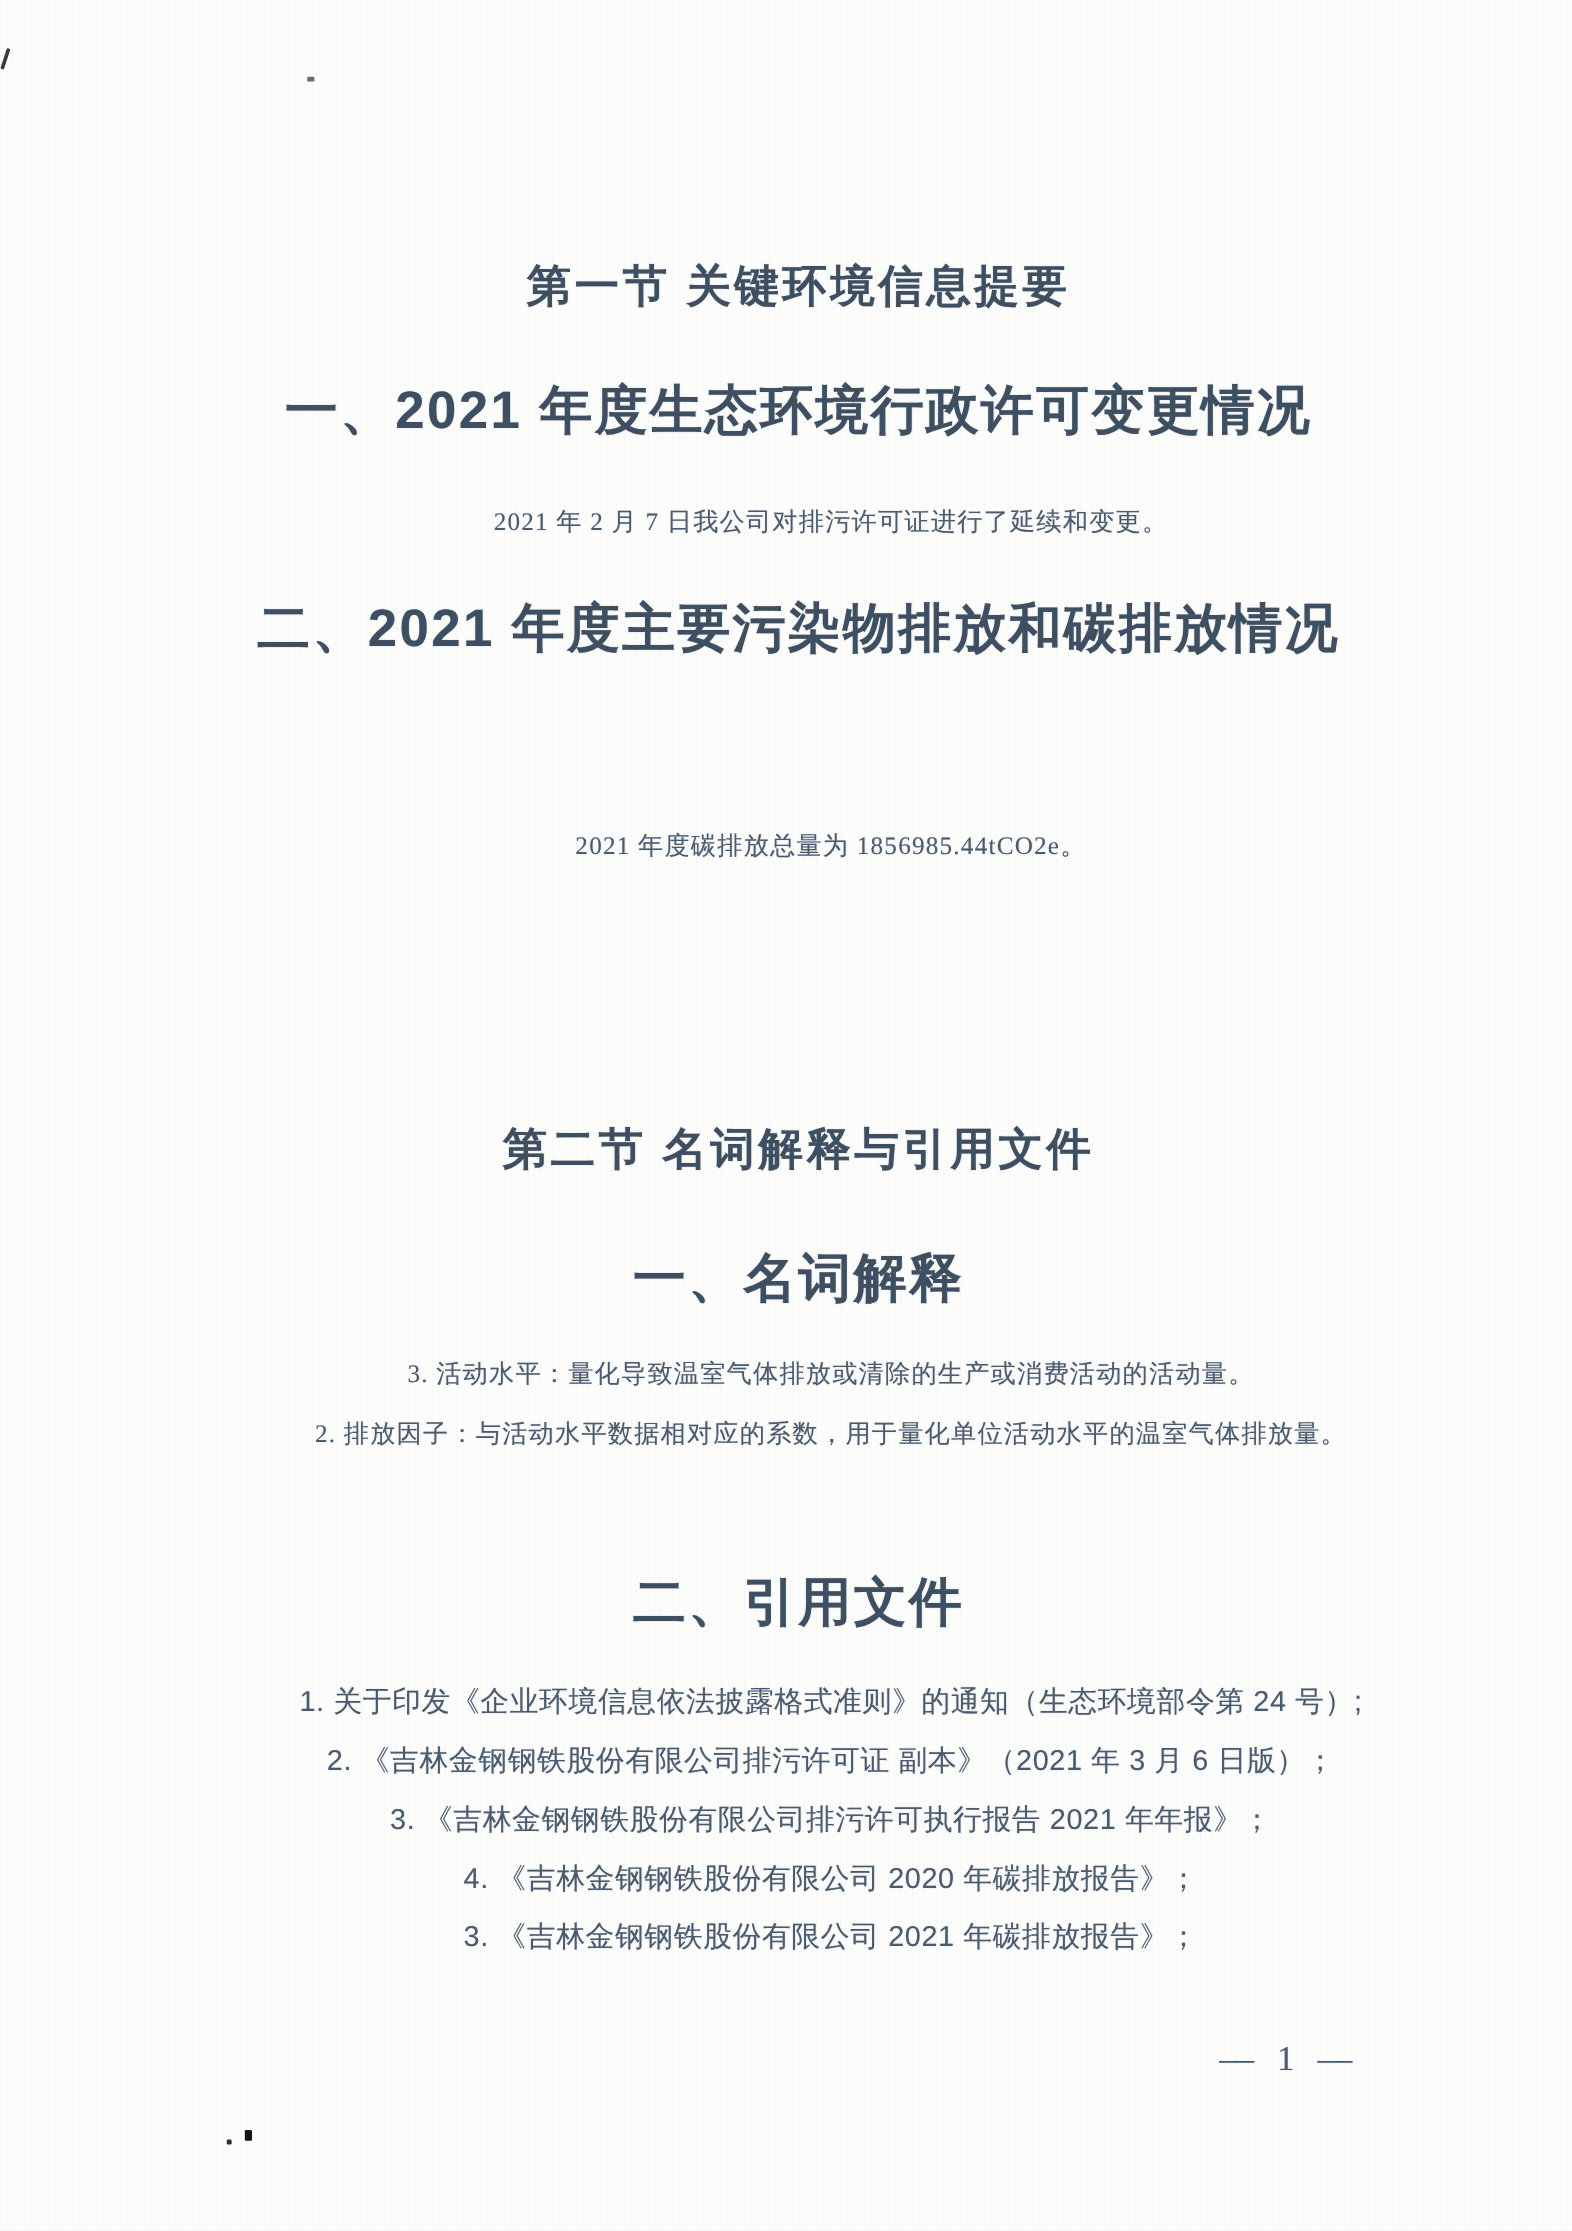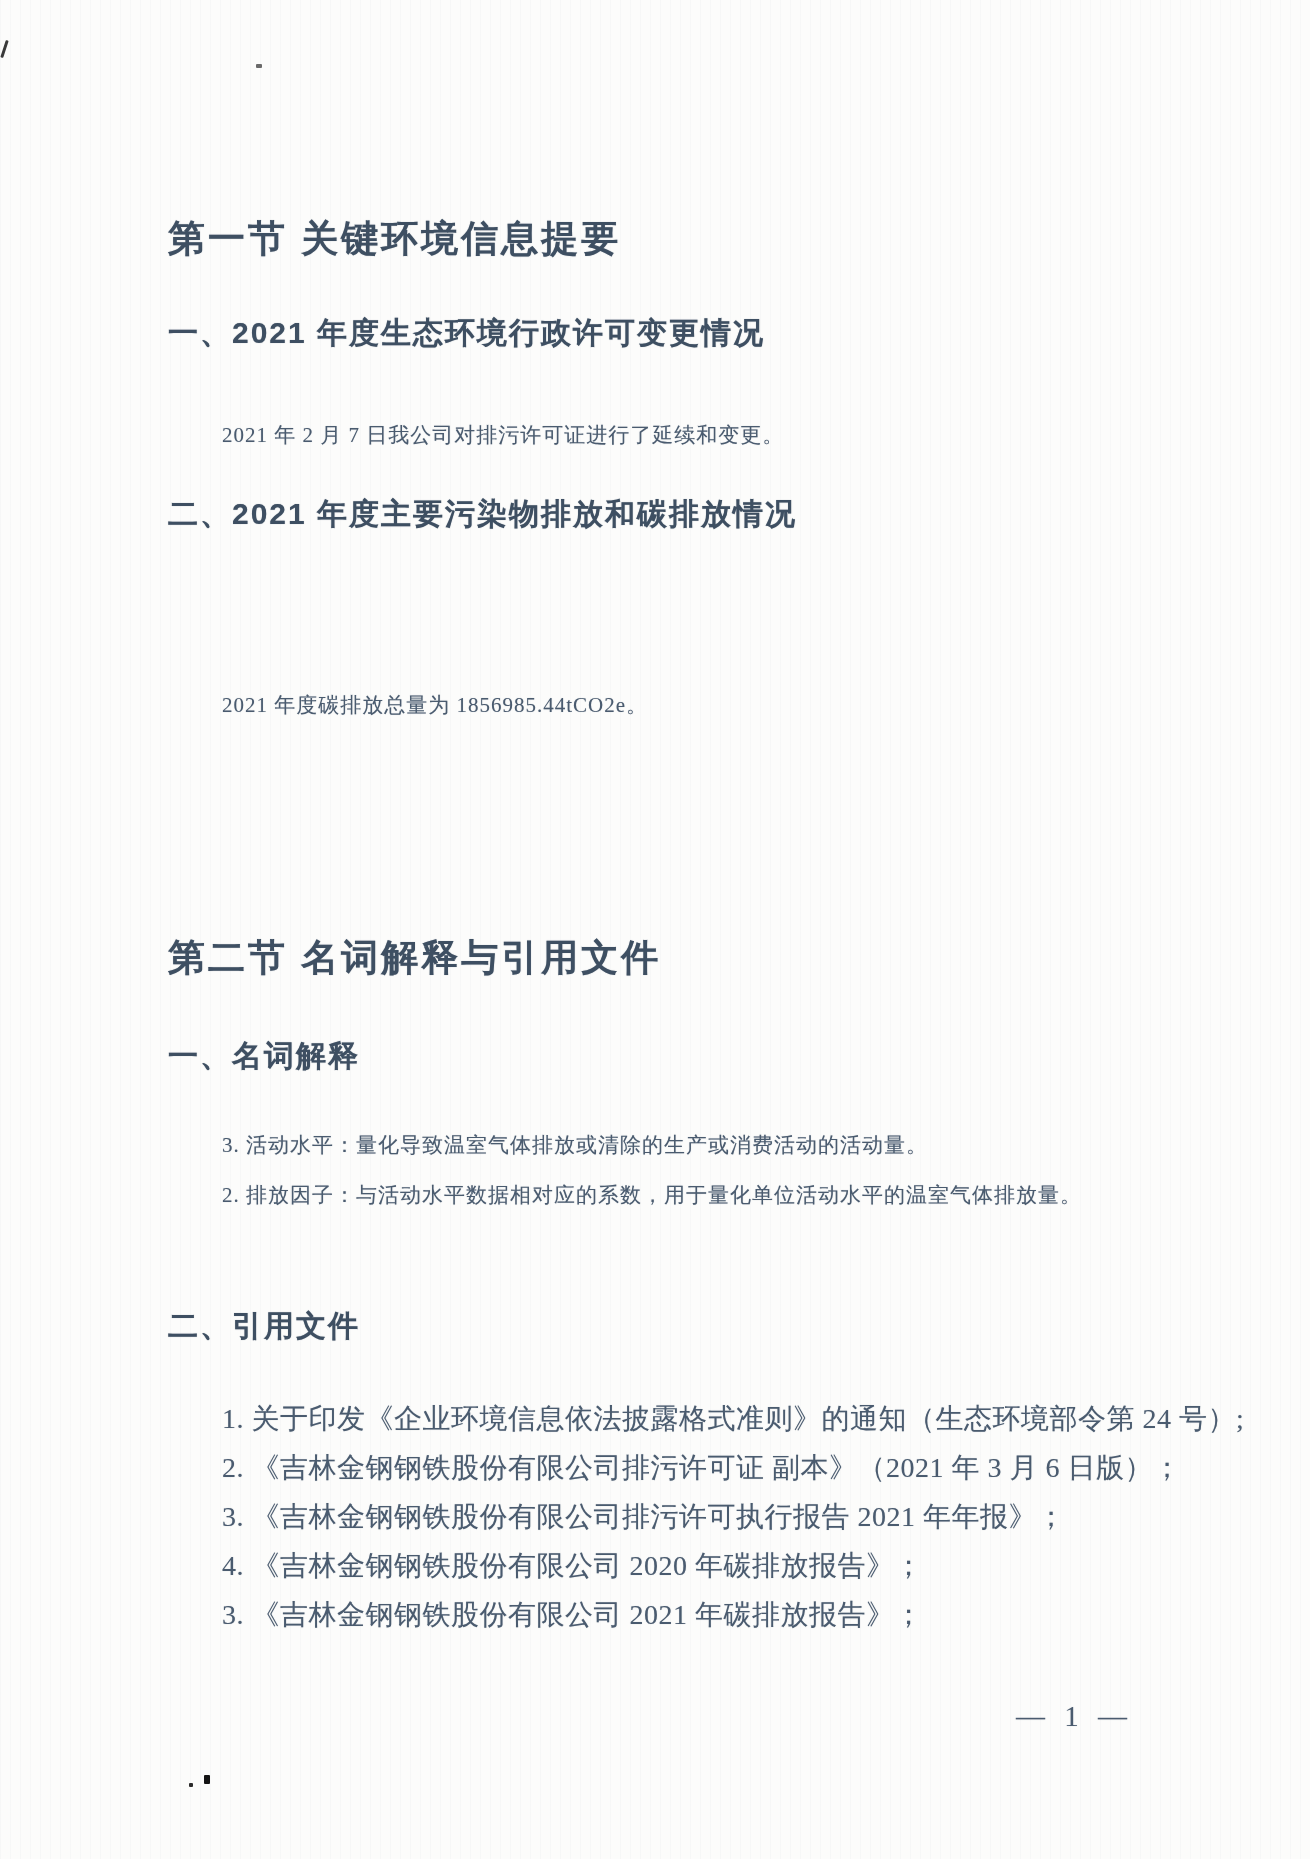--- a/index.html
+++ b/index.html
@@ -7,43 +7,44 @@
     position:relative;
     width:1310px;height:1859px;
     margin:0 auto;
     background:
       repeating-linear-gradient(90deg,
         rgba(150,160,172,0.05) 0px, rgba(150,160,172,0.05) 1px,
         rgba(0,0,0,0) 1px, rgba(0,0,0,0) 10px),
       #fcfcfb;
     overflow:hidden;
     color:#47586c;
+    text-align:center;
   }
   .blk{position:absolute;left:168px;width:995px;}
   .sec-title{
     font-family:"Liberation Sans","DejaVu Sans",sans-serif;
     font-weight:700;font-size:37px;letter-spacing:3px;
     color:#3e4f62;text-shadow:0 0 1px rgba(62,79,98,0.45);
     white-space:nowrap;
   }
   .sub-head{
     font-family:"Liberation Sans","DejaVu Sans",sans-serif;
-    font-weight:700;font-size:30px;letter-spacing:2px;
+    font-weight:700;font-size:44px;letter-spacing:2px;
     color:#3e4f62;text-shadow:0 0 1px rgba(62,79,98,0.45);
     white-space:nowrap;
   }
   .para{
     font-family:"Liberation Serif","DejaVu Serif",serif;
     font-size:21px;line-height:47px;letter-spacing:1px;
     color:#4a5b6f;text-shadow:0 0 1px rgba(74,91,111,0.35);
     text-indent:54px;
   }
   .ref-item{
-    font-family:Liberation Serif, serif;
-    font-size:28px;letter-spacing:0.5px;
+    font-family:Liberation Sans, sans-serif;
+    font-size:24px;letter-spacing:0.5px;
     color:#4a5b6f;text-shadow:0 0 1px rgba(74,91,111,0.35);
     text-indent:54px;white-space:nowrap;line-height:49px;
   }
   .footer-num{
     position:absolute;left:1016px;top:1700px;
     font-family:"Liberation Serif","DejaVu Serif",serif;
     font-size:29px;letter-spacing:6px;color:#4a5b6f;
     text-shadow:0 0 1px rgba(74,91,111,0.35);
     white-space:nowrap;
   }

